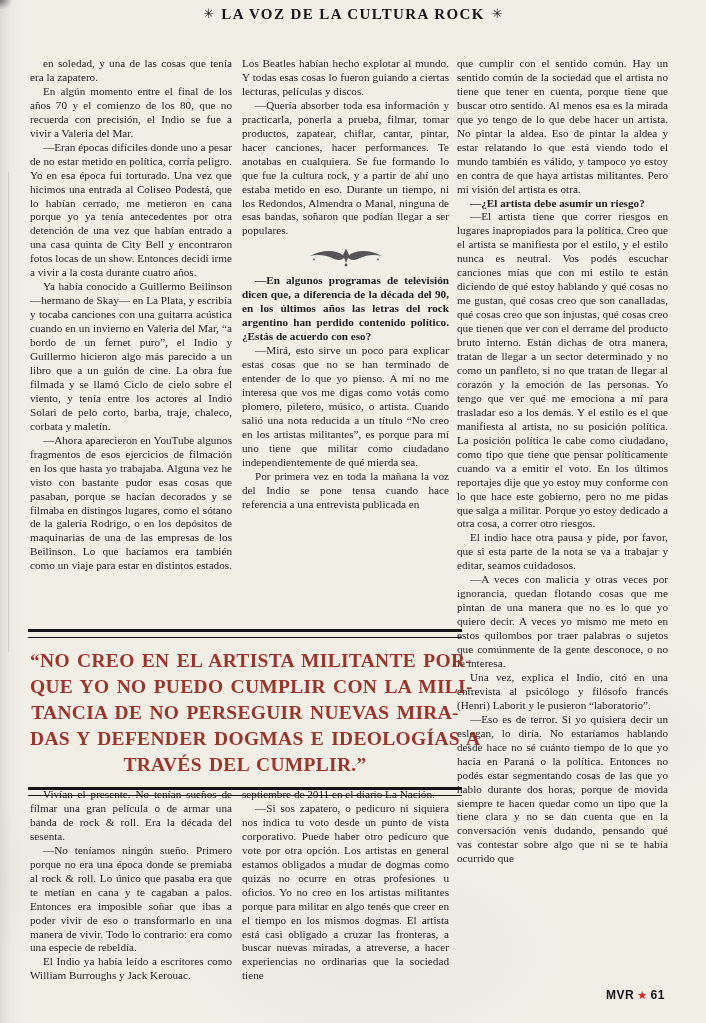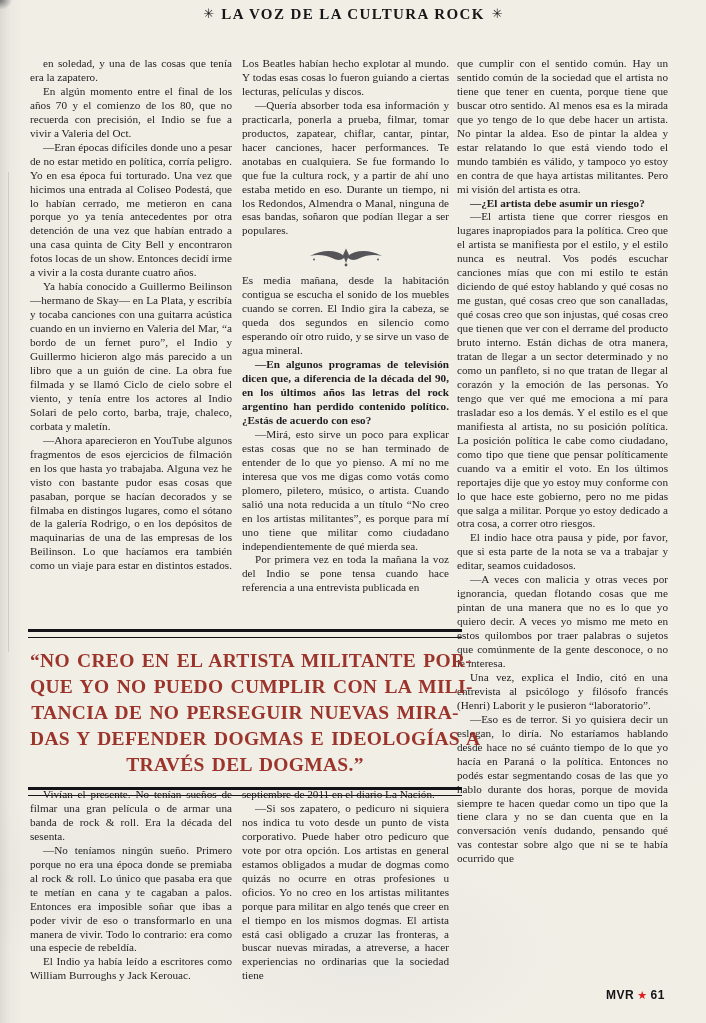--- a/index.html
+++ b/index.html
@@ -67,42 +67,41 @@
 
 <div class="page">
   <div class="edge-mark"></div>
 
   <div class="masthead">
     <span class="orn">✳</span><span>LA VOZ DE LA CULTURA ROCK</span><span class="orn">✳</span>
   </div>
 
   <div class="col" id="col1-upper">
     <p>en soledad, y una de las cosas que tenía era la zapatero.</p>
-    <p>En algún momento entre el final de los años 70 y el comienzo de los 80, que no recuerda con precisión, el Indio se fue a vivir a Valeria del Oct.</p>
+    <p>En algún momento entre el final de los años 70 y el comienzo de los 80, que no recuerda con precisión, el Indio se fue a vivir a Valeria del Mar.</p>
     <p>—Eran épocas difíciles donde uno a pesar de no estar metido en política, corría peligro. Yo en esa época fui torturado. Una vez que hicimos una entrada al Coliseo Podestá, que lo habían cerrado, me metieron en cana porque yo ya tenía antecedentes por otra detención de una vez que habían entrado a una casa quinta de City Bell y encontraron fotos locas de un show. Entonces decidí irme a vivir a la costa durante cuatro años.</p>
     <p>Ya había conocido a Guillermo Beilinson —hermano de Skay— en La Plata, y escribía y tocaba canciones con una guitarra acústica cuando en un invierno en Valeria del Mar, “a bordo de un fernet puro”, el Indio y Guillermo hicieron algo más parecido a un libro que a un guión de cine. La obra fue filmada y se llamó Ciclo de cielo sobre el viento, y tenía entre los actores al Indio Solari de pelo corto, barba, traje, chaleco, corbata y maletín.</p>
     <p>—Ahora aparecieron en YouTube algunos fragmentos de esos ejercicios de filmación en los que hasta yo trabajaba. Alguna vez he visto con bastante pudor esas cosas que pasaban, porque se hacían decorados y se filmaba en distingos lugares, como el sótano de la galería Rodrigo, o en los depósitos de maquinarias de una de las empresas de los Beilinson. Lo que hacíamos era también como un viaje para estar en distintos estados.</p>
   </div>
 
   <div class="col" id="col2-upper">
     <p class="flush">Los Beatles habían hecho explotar al mundo. Y todas esas cosas lo fueron guiando a ciertas lecturas, películas y discos.</p>
     <p>—Quería absorber toda esa información y practicarla, ponerla a prueba, filmar, tomar productos, zapatear, chiflar, cantar, pintar, hacer canciones, hacer performances. Te anotabas en cualquiera. Se fue formando lo que fue la cultura rock, y a partir de ahí uno estaba metido en eso. Durante un tiempo, ni los Redondos, Almendra o Manal, ninguna de esas bandas, soñaron que podían llegar a ser populares.</p>
     <div class="fleuron">
       <svg width="84" height="20" viewBox="0 0 84 20" aria-hidden="true">
         <g fill="#3a3a40">
           <path d="M40 9 C33 3 19 2 6 9 C13 7 22 8 28 11 C33 13.5 37 13.5 40 11 Z"></path>
           <path d="M44 9 C51 3 65 2 78 9 C71 7 62 8 56 11 C51 13.5 47 13.5 44 11 Z"></path>
           <path d="M42 1.5 L45 8 L42 16 L39 8 Z"></path>
           <circle cx="42" cy="18" r="1.4"></circle>
           <circle cx="10" cy="12.5" r="1"></circle>
           <circle cx="74" cy="12.5" r="1"></circle>
         </g>
       </svg>
     </div>
-    <p class="flush">Es media mañana, desde la habitación contigua se escucha el sonido de los muebles cuando se corren. El Indio gira la cabeza, se queda dos segundos en silencio como esperando oír otro ruido, y se sirve un vaso de agua mineral.</p>
     <p class="q">—En algunos programas de televisión dicen que, a diferencia de la década del 90, en los últimos años las letras del rock argentino han perdido contenido político. ¿Estás de acuerdo con eso?</p>
     <p>—Mirá, esto sirve un poco para explicar estas cosas que no se han terminado de entender de lo que yo pienso. A mí no me interesa que vos me digas como votás como plomero, piletero, músico, o artista. Cuando salió una nota reducida a un título “No creo en los artistas militantes”, es porque para mí uno tiene que militar como ciudadano independientemente de qué mierda sea.</p>
     <p>Por primera vez en toda la mañana la voz del Indio se pone tensa cuando hace referencia a una entrevista publicada en</p>
   </div>
 
   <div class="col" id="col3">
     <p class="flush">que cumplir con el sentido común. Hay un sentido común de la sociedad que el artista no tiene que tener en cuenta, porque tiene que buscar otro sentido. Al menos esa es la mirada que yo tengo de lo que debe hacer un artista. No pintar la aldea. Eso de pintar la aldea y estar relatando lo que está viendo todo el mundo también es válido, y tampoco yo estoy en contra de que haya artistas militantes. Pero mi visión del artista es otra.</p>
     <p class="q">—¿El artista debe asumir un riesgo?</p>
     <p>—El artista tiene que correr riesgos en lugares inapropiados para la política. Creo que el artista se manifiesta por el estilo, y el estilo nunca es neutral. Vos podés escuchar canciones mías que con mi estilo te están diciendo de qué estoy hablando y qué cosas no me gustan, qué cosas creo que son canalladas, qué cosas creo que son injustas, qué cosas creo que tienen que ver con el derrame del producto bruto interno. Están dichas de otra manera, tratan de llegar a un sector determinado y no como un panfleto, si no que tratan de llegar al corazón y la emoción de las personas. Yo tengo que ver qué me emociona a mí para trasladar eso a los demás. Y el estilo es el que manifiesta al artista, no su posición política. La posición política le cabe como ciudadano, como tipo que tiene que pensar políticamente cuando va a emitir el voto. En los últimos reportajes dije que yo estoy muy conforme con lo que hace este gobierno, pero no me pidas que salga a militar. Porque yo estoy dedicado a otra cosa, a correr otro riesgos.</p>
     <p>El indio hace otra pausa y pide, por favor, que si esta parte de la nota se va a trabajar y editar, seamos cuidadosos.</p>
@@ -111,21 +110,21 @@
     <p>—Eso es de terror. Si yo quisiera decir un eslogan, lo diría. No estaríamos hablando desde hace no sé cuánto tiempo de lo que yo hacía en Paraná o la política. Entonces no podés estar segmentando cosas de las que yo hablo durante dos horas, porque de movida siempre te hacen quedar como un tipo que la tiene clara y no se dan cuenta que en la conversación venís dudando, pensando qué vas contestar sobre algo que ni se te había ocurrido que</p>
   </div>
 
   <div class="pullquote">
     <div class="rule"></div>
     <div class="pq-text">
       <div>“NO CREO EN EL ARTISTA MILITANTE POR-</div>
       <div>QUE YO NO PUEDO CUMPLIR CON LA MILI-</div>
       <div>TANCIA DE NO PERSEGUIR NUEVAS MIRA-</div>
       <div>DAS Y DEFENDER DOGMAS E IDEOLOGÍAS A</div>
-      <div>TRAVÉS DEL DOGMAS.”</div>
+      <div>TRAVÉS DEL CUMPLIR.”</div>
     </div>
     <div class="rule"></div>
   </div>
 
   <div class="col" id="col1-lower">
     <p>Vivían el presente. No tenían sueños de filmar una gran película o de armar una banda de rock &amp; roll. Era la década del sesenta.</p>
     <p>—No teníamos ningún sueño. Primero porque no era una época donde se premiaba al rock &amp; roll. Lo único que pasaba era que te metían en cana y te cagaban a palos. Entonces era imposible soñar que ibas a poder vivir de eso o transformarlo en una manera de vivir. Todo lo contrario: era como una especie de rebeldía.</p>
     <p>El Indio ya había leído a escritores como William Burroughs y Jack Kerouac.</p>
   </div>
 

